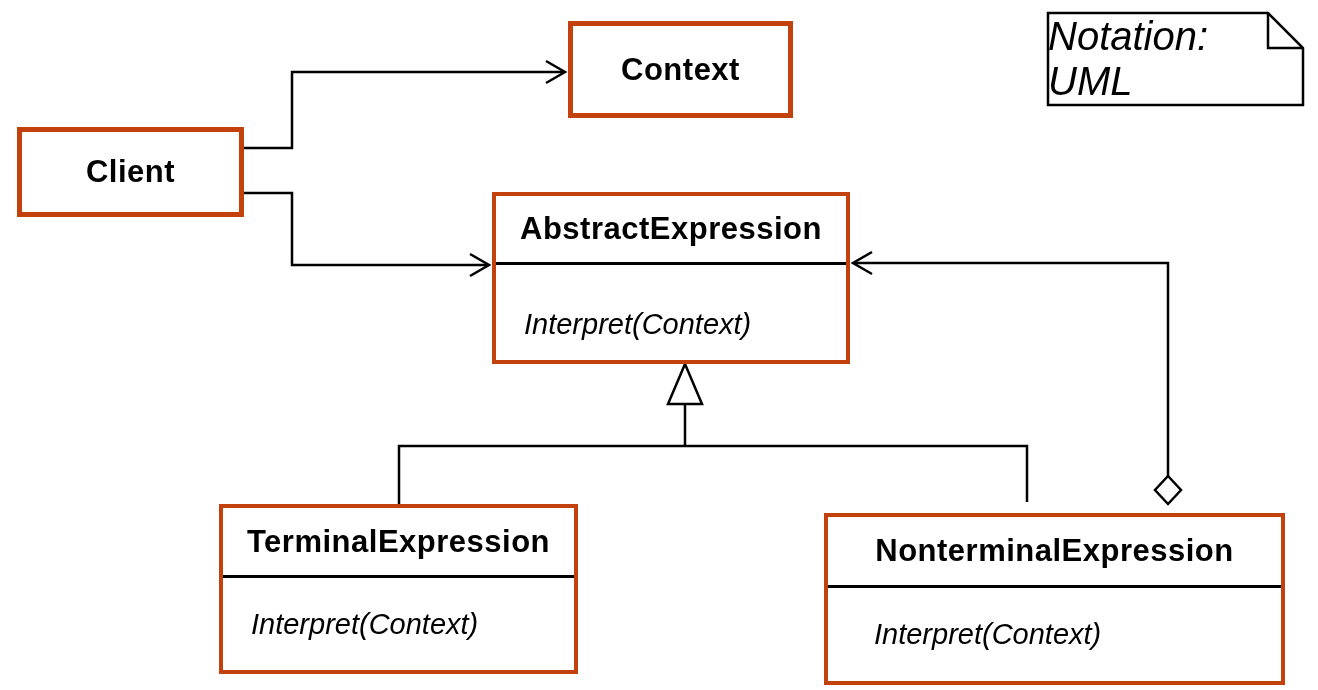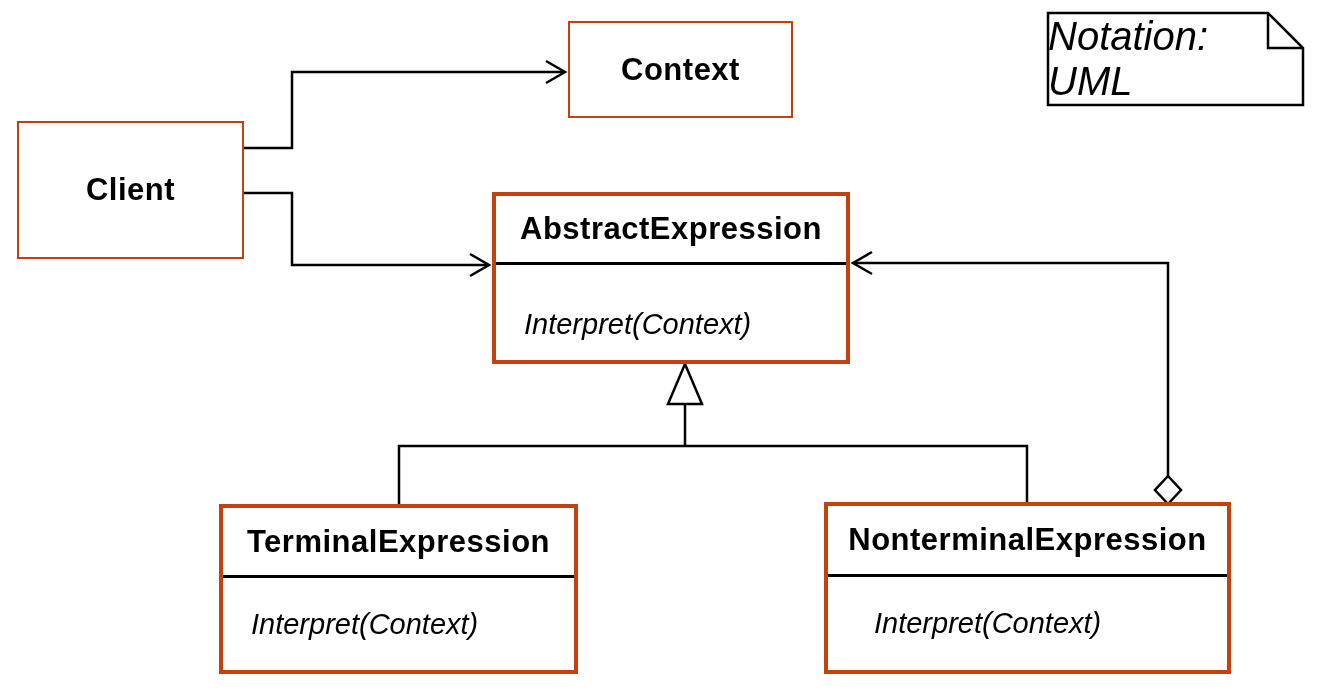--- a/index.html
+++ b/index.html
@@ -19,21 +19,21 @@
   .connector-layer {
     position: absolute;
     left: 0; top: 0;
     width: 1318px;
     height: 690px;
   }
   .uml-box {
     position: absolute;
     box-sizing: border-box;
     background: #ffffff;
-    border: 2px solid #c2410c;
+    border: 5px solid #c2410c;
   }
   .simple-box {
     display: flex;
     align-items: center;
     justify-content: center;
     font-weight: bold;
     font-size: 31px;
     letter-spacing: 0.5px;
   }
   .class-box {
@@ -111,38 +111,38 @@
       <polyline points="872,252 853,263 872,274"></polyline>
       <polygon points="1168,476 1181,490 1168,504 1155,490"></polygon>
     </g>
 
     <g>
       <polygon points="1048,13 1268,13 1303,48 1303,105 1048,105"></polygon>
       <polyline points="1268,13 1268,48 1303,48"></polyline>
     </g>
   </svg>
 
-  <div class="uml-box simple-box" style="left:17px; top:121px; width:227px; height:138px;">
+  <div class="uml-box simple-box" style="left:17px; top:127px; width:227px; height:90px;">
     <span>Client</span>
   </div>
 
   <div class="uml-box simple-box" style="left:568px; top:21px; width:225px; height:97px;">
     <span>Context</span>
   </div>
 
   <div class="uml-box class-box" style="left:492px; top:192px; width:358px; height:172px;gap:24px;">
     <div class="class-title" style="height:66px;">AbstractExpression</div>
     <div class="class-method">Interpret(Context)</div>
   </div>
 
   <div class="uml-box class-box" style="left:219px; top:504px; width:359px; height:170px;">
     <div class="class-title" style="height:67px;">TerminalExpression</div>
     <div class="class-method">Interpret(Context)</div>
   </div>
 
-  <div class="uml-box class-box" style="left:824px; top:502px; width:407px; height:172px;">
+  <div class="uml-box class-box" style="left:824px; top:513px; width:461px; height:172px;">
     <div class="class-title" style="height:68px;">NonterminalExpression</div>
     <div class="class-method" style="padding-left:46px;">Interpret(Context)</div>
   </div>
 
   <div class="note-label">Notation: UML</div>
 
 </div>
 
 </body></html>

